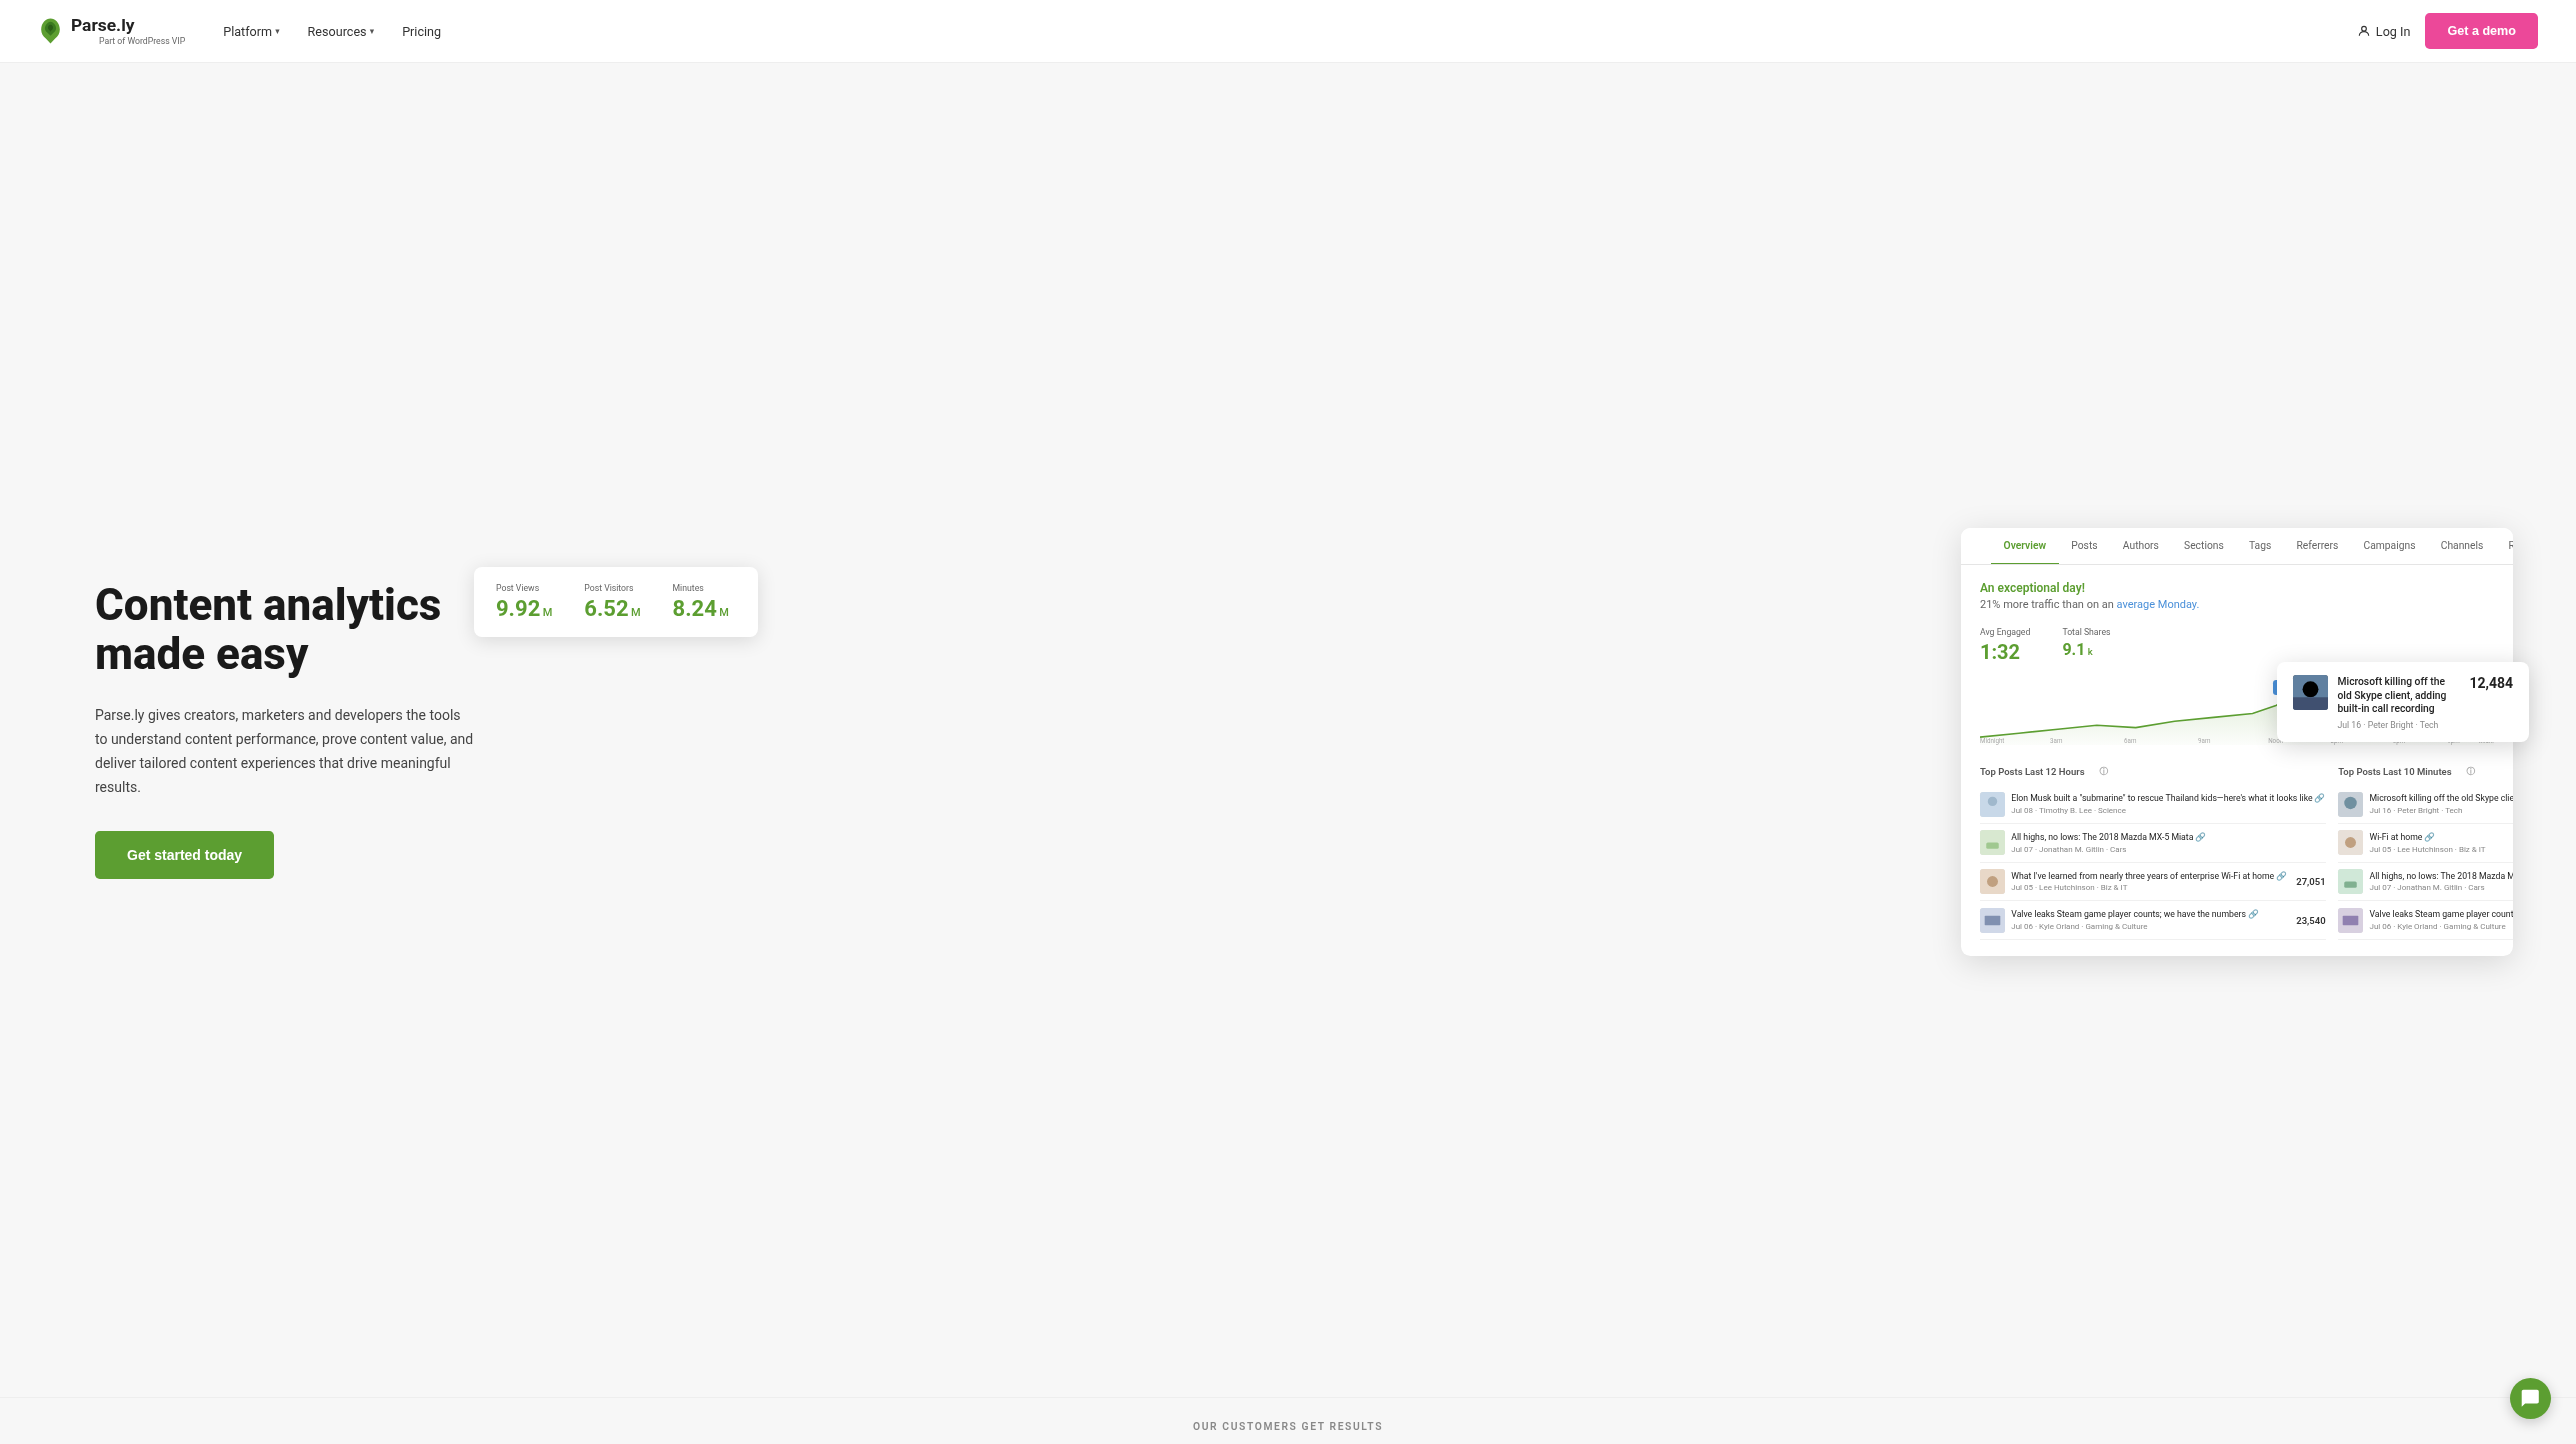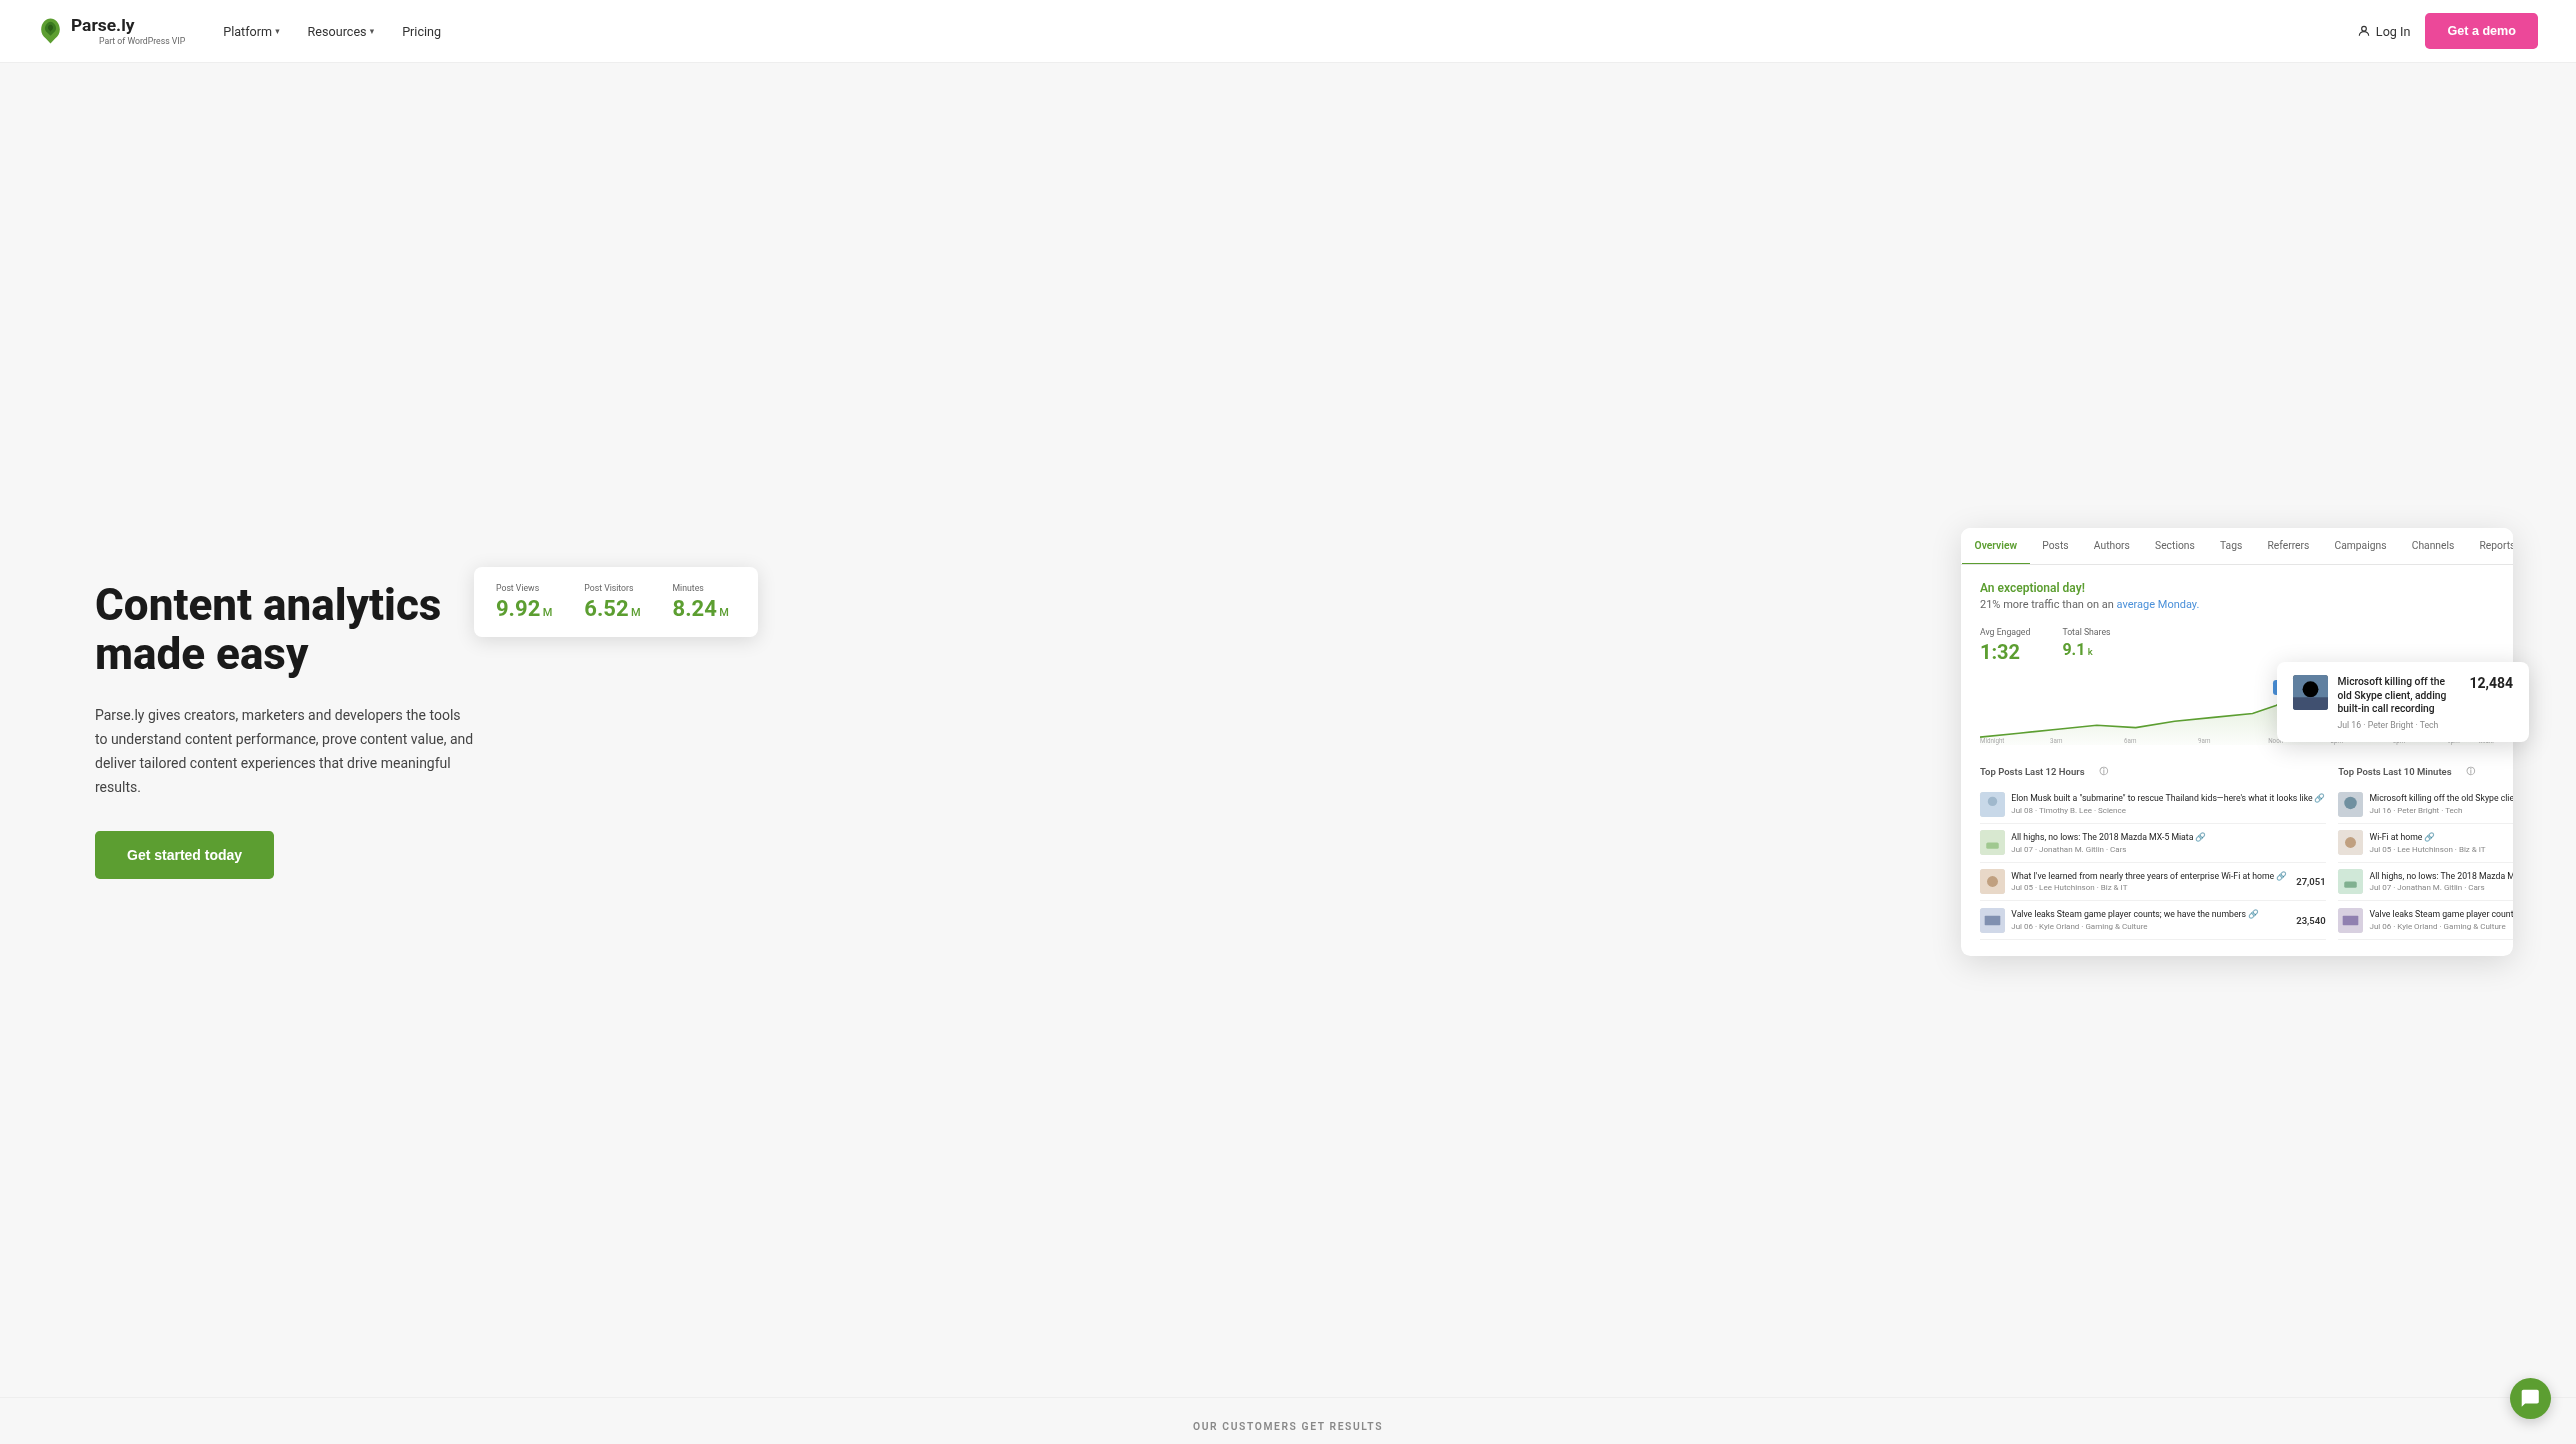--- a/index.html
+++ b/index.html
@@ -158,21 +158,21 @@
       overflow: hidden;
       width: 100%;
       max-width: 552px;
       margin-left: auto;
     }
 
     .dash-tabs {
       display: flex;
       gap: 0;
       border-bottom: 0.8px solid #e5e5e5;
-      padding: 0 1px;
+      padding: 0 30px;
       background: #fff;
     }
 
     .dash-tab {
       padding: 11px 12.6px;
       font-size: 10.3px;
       color: #666;
       cursor: pointer;
       border-bottom: 1.6px solid transparent;
       white-space: nowrap;

